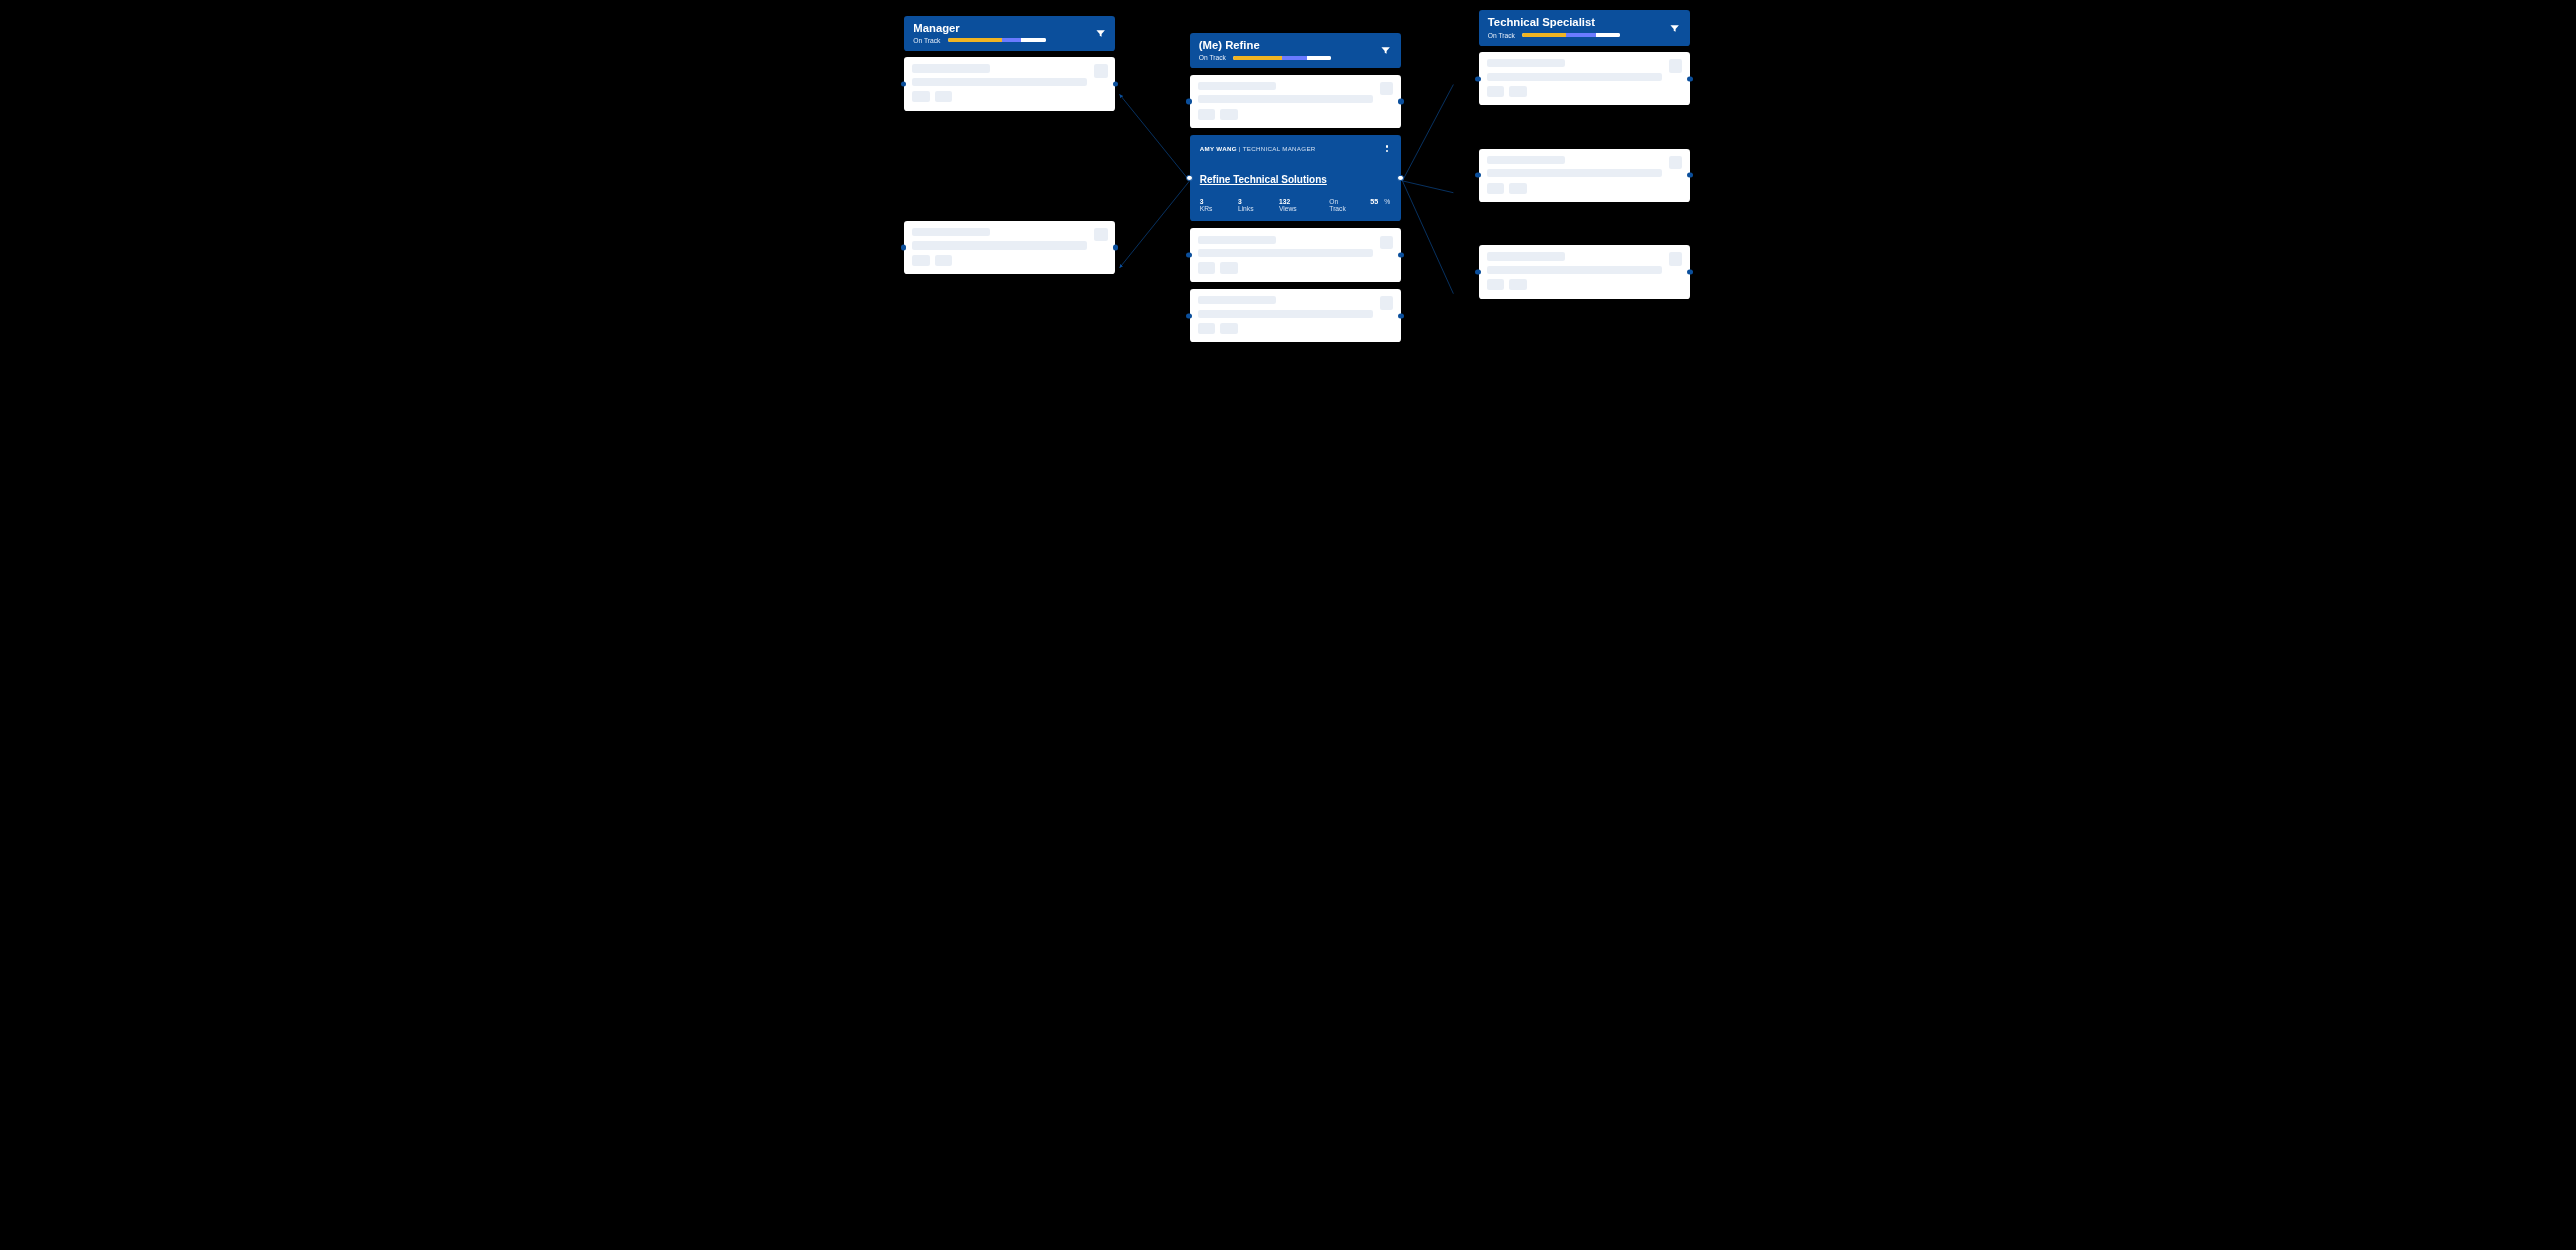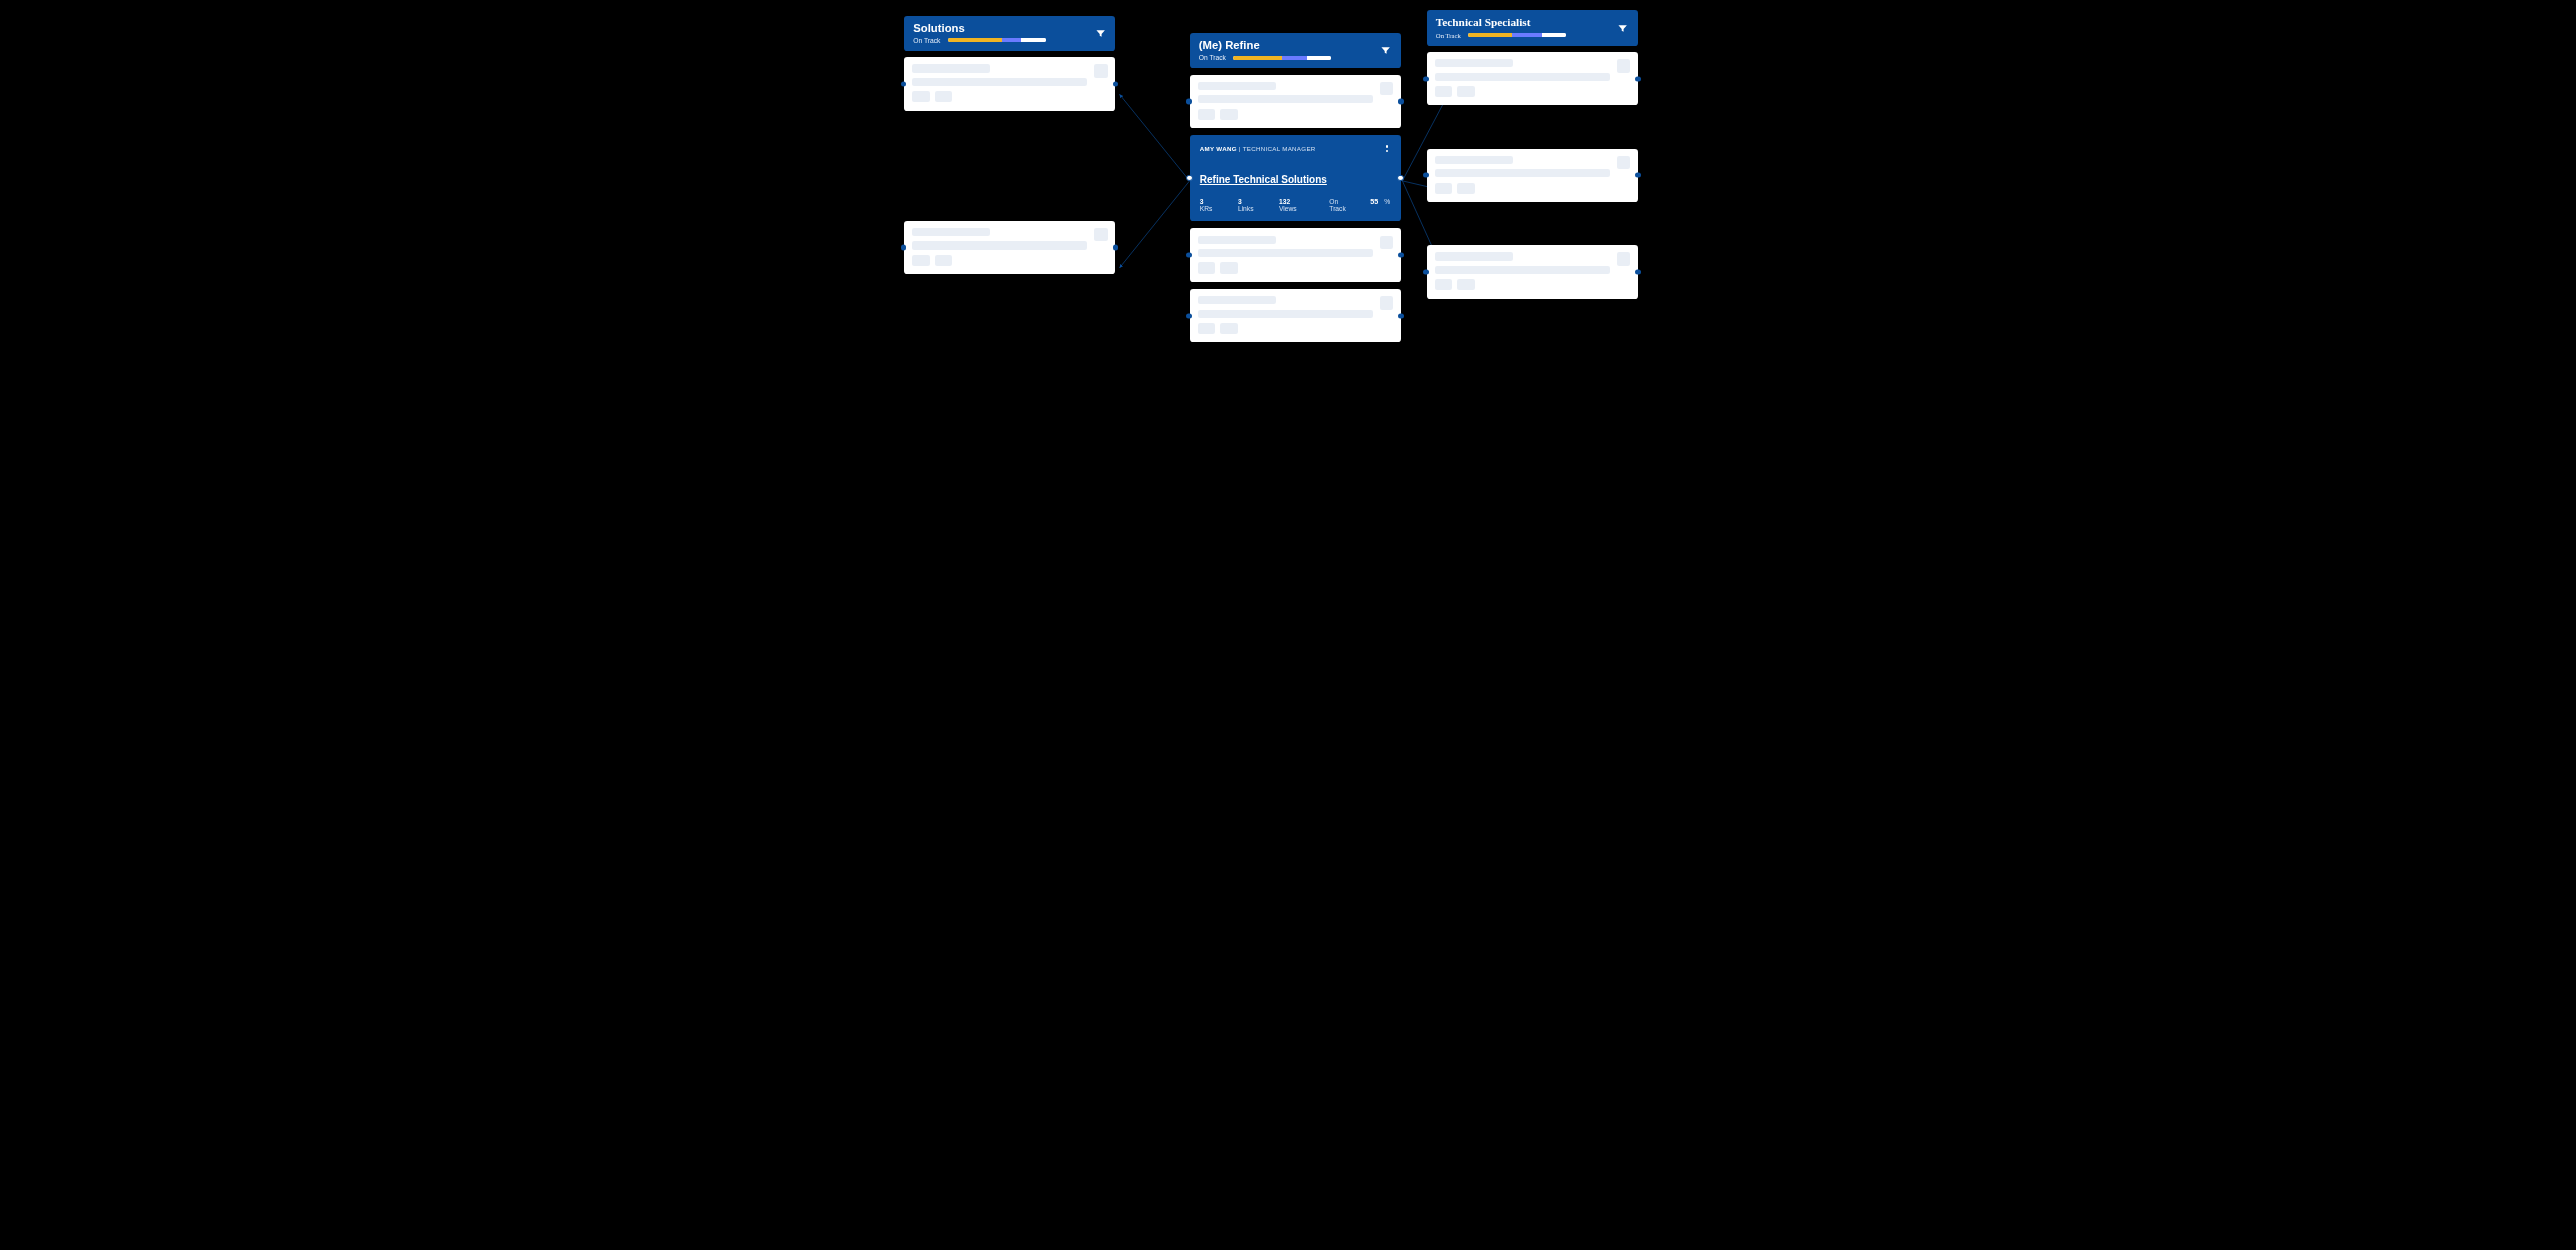--- a/index.html
+++ b/index.html
@@ -21,21 +21,21 @@
     width: 100%;
     height: 100%;
     pointer-events: none;
   }
   .col {
     position: absolute;
     width: 211px;
   }
   .col-left  { left: 15.5px;  top: 15.5px; }
   .col-mid   { left: 301px; top: 33px; }
-  .col-right { left: 538px; top: 10.3px; font-family: Liberation Serif, serif; }
+  .col-right { left: 590px; top: 10.3px; }
 
   .header-card {
     background: #0b4f9c;
     border-radius: 3.1px;
     padding: 6.2px 9.3px 7.2px 9.3px;
     position: relative;
     margin-bottom: 6.2px;
   }
   .header-title {
     font-size: 11.3px;
@@ -185,21 +185,21 @@
     <line x1="583" y1="351" x2="447" y2="183" stroke="#0b4f9c" stroke-width="1.2" marker-end="url(#arrow)"></line>
     <line x1="583" y1="351" x2="447" y2="520" stroke="#0b4f9c" stroke-width="1.2" marker-end="url(#arrow)"></line>
 
     <line x1="996" y1="351" x2="1095" y2="164" stroke="#0b4f9c" stroke-width="1.2"></line>
     <line x1="996" y1="351" x2="1095" y2="374" stroke="#0b4f9c" stroke-width="1.2"></line>
     <line x1="996" y1="351" x2="1095" y2="570" stroke="#0b4f9c" stroke-width="1.2"></line>
   </svg>
 
   <div class="col col-left">
     <div class="header-card">
-      <div class="header-title">Solutions</div>
+      <div class="header-title">Manager</div>
       <div class="status-row">
         <span class="status-label">On Track</span>
         <div class="progress">
           <div class="p-yellow" style="width:55%"></div>
           <div class="p-blue" style="width:20%"></div>
           <div class="p-rest" style="width:25%"></div>
         </div>
       </div>
       <div class="filter-btn">
         <svg width="11.3" height="11.3" viewBox="0 0 24 24">

